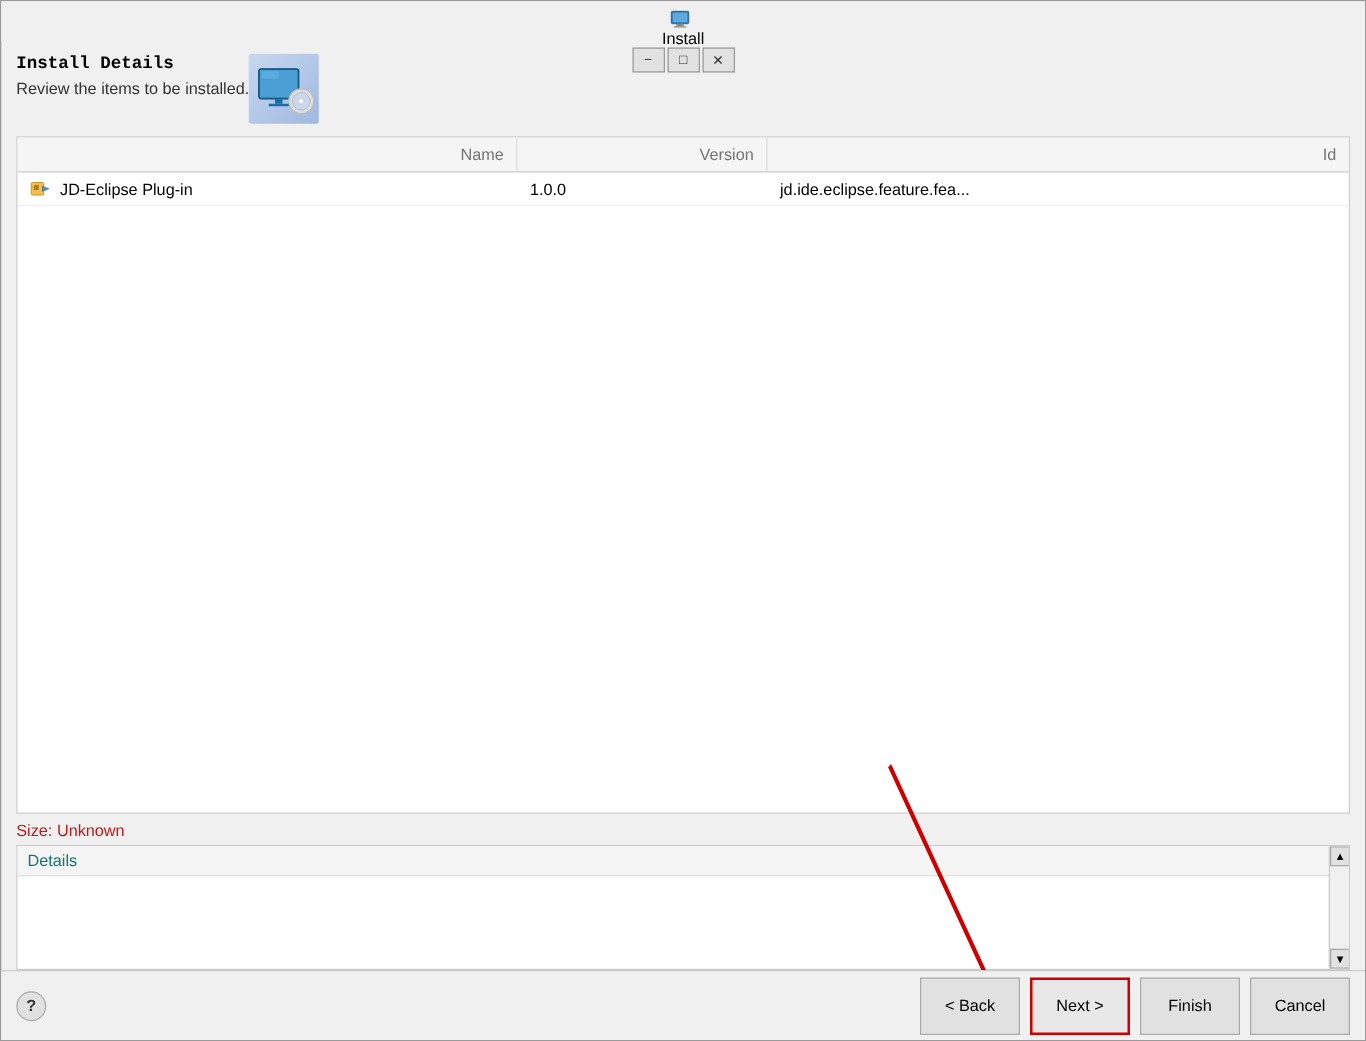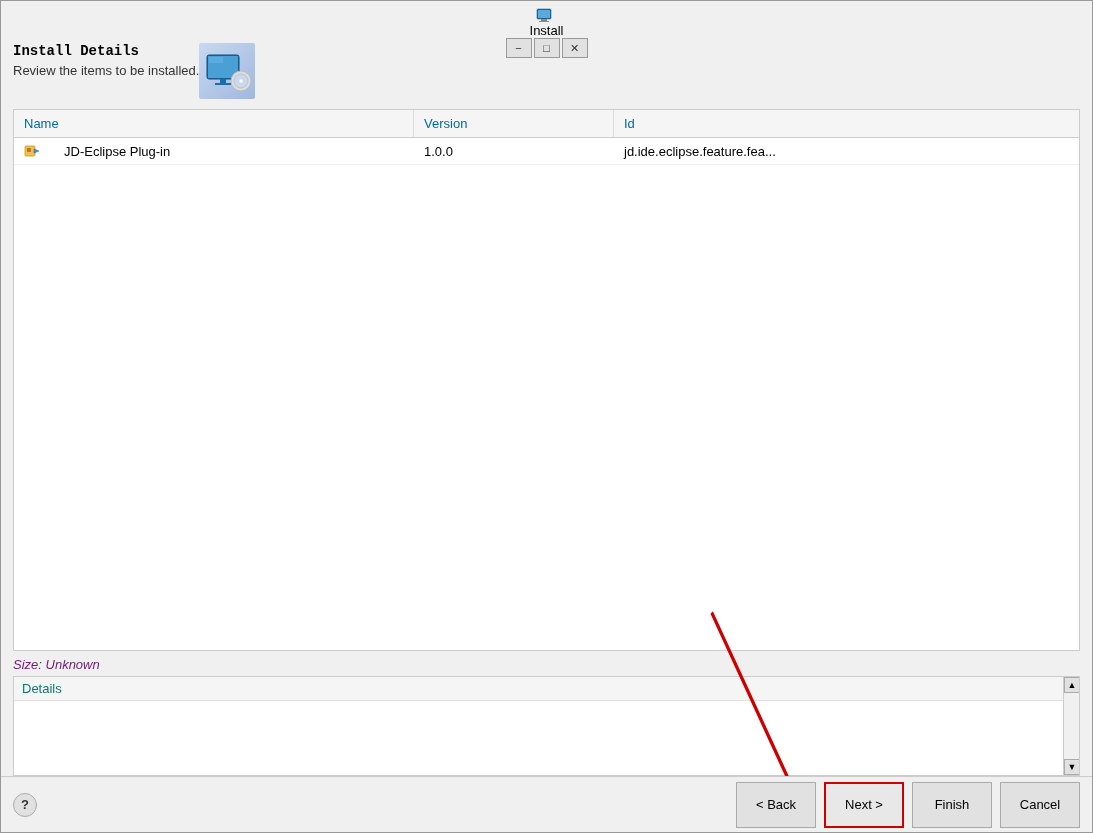--- a/index.html
+++ b/index.html
@@ -100,53 +100,53 @@
     .table-header {
       display: grid;
       grid-template-columns: 400px 200px 1fr;
       background: #f5f5f5;
       border-bottom: 1px solid #ccc;
     }
     .table-header-cell {
       padding: 6px 10px;
       font-size: 13px;
       font-weight: normal;
-      color: #0369a1;
+      color: #737373;
       border-right: 1px solid #ddd;
+      text-align: right;
     }
     .table-header-cell:last-child {
       border-right: none;
     }
     .table-body {
       flex: 1;
       overflow-y: auto;
     }
     .table-row {
       display: grid;
       grid-template-columns: 400px 200px 1fr;
       border-bottom: 1px solid #f0f0f0;
     }
     .table-cell {
       padding: 5px 10px;
       font-size: 13px;
       color: #000;
       display: flex;
       align-items: center;
-      gap: 24px;
+      gap: 8px;
     }
     .plugin-icon {
       width: 16px;
       height: 16px;
       flex-shrink: 0;
     }
     .size-section {
       padding: 6px 0 4px 0;
       font-size: 13px;
-      color: #701a75;
-      font-style: italic;
+      color: #b91c1c;
     }
     .details-section {
       border: 1px solid #ccc;
       background: #fff;
       height: 100px;
       position: relative;
       overflow: hidden;
     }
     .details-label {
       padding: 4px 8px;

